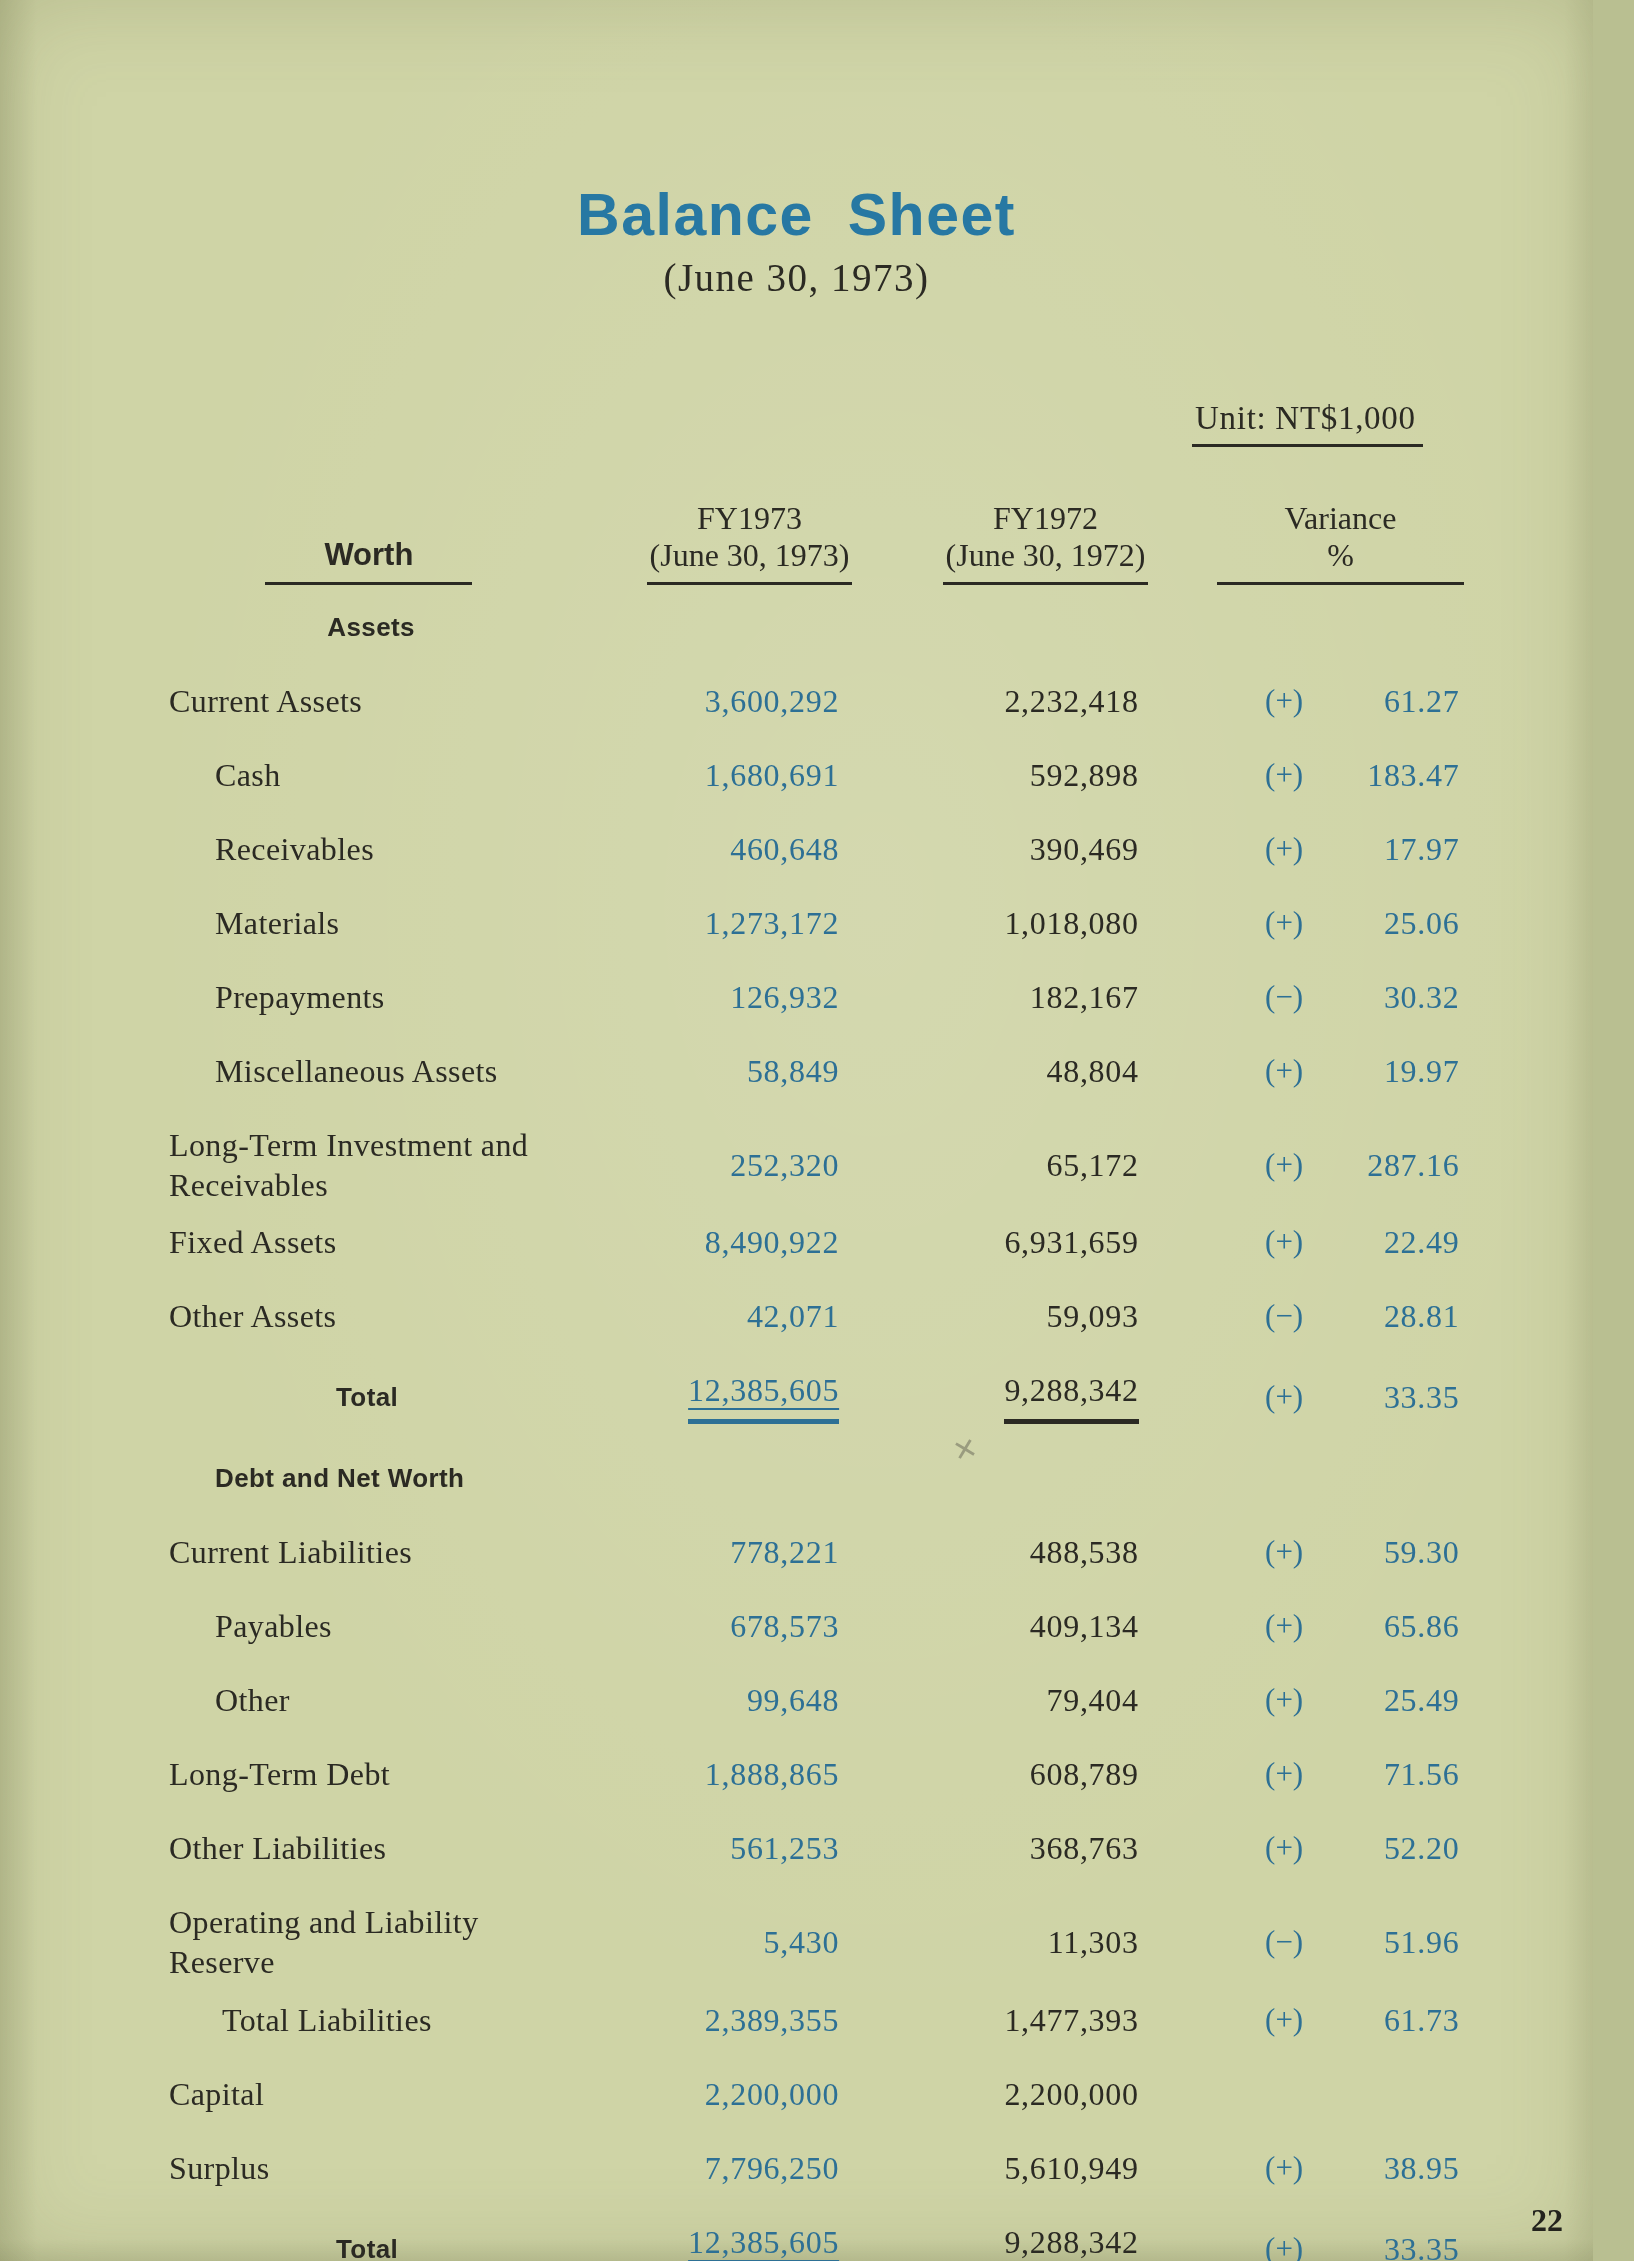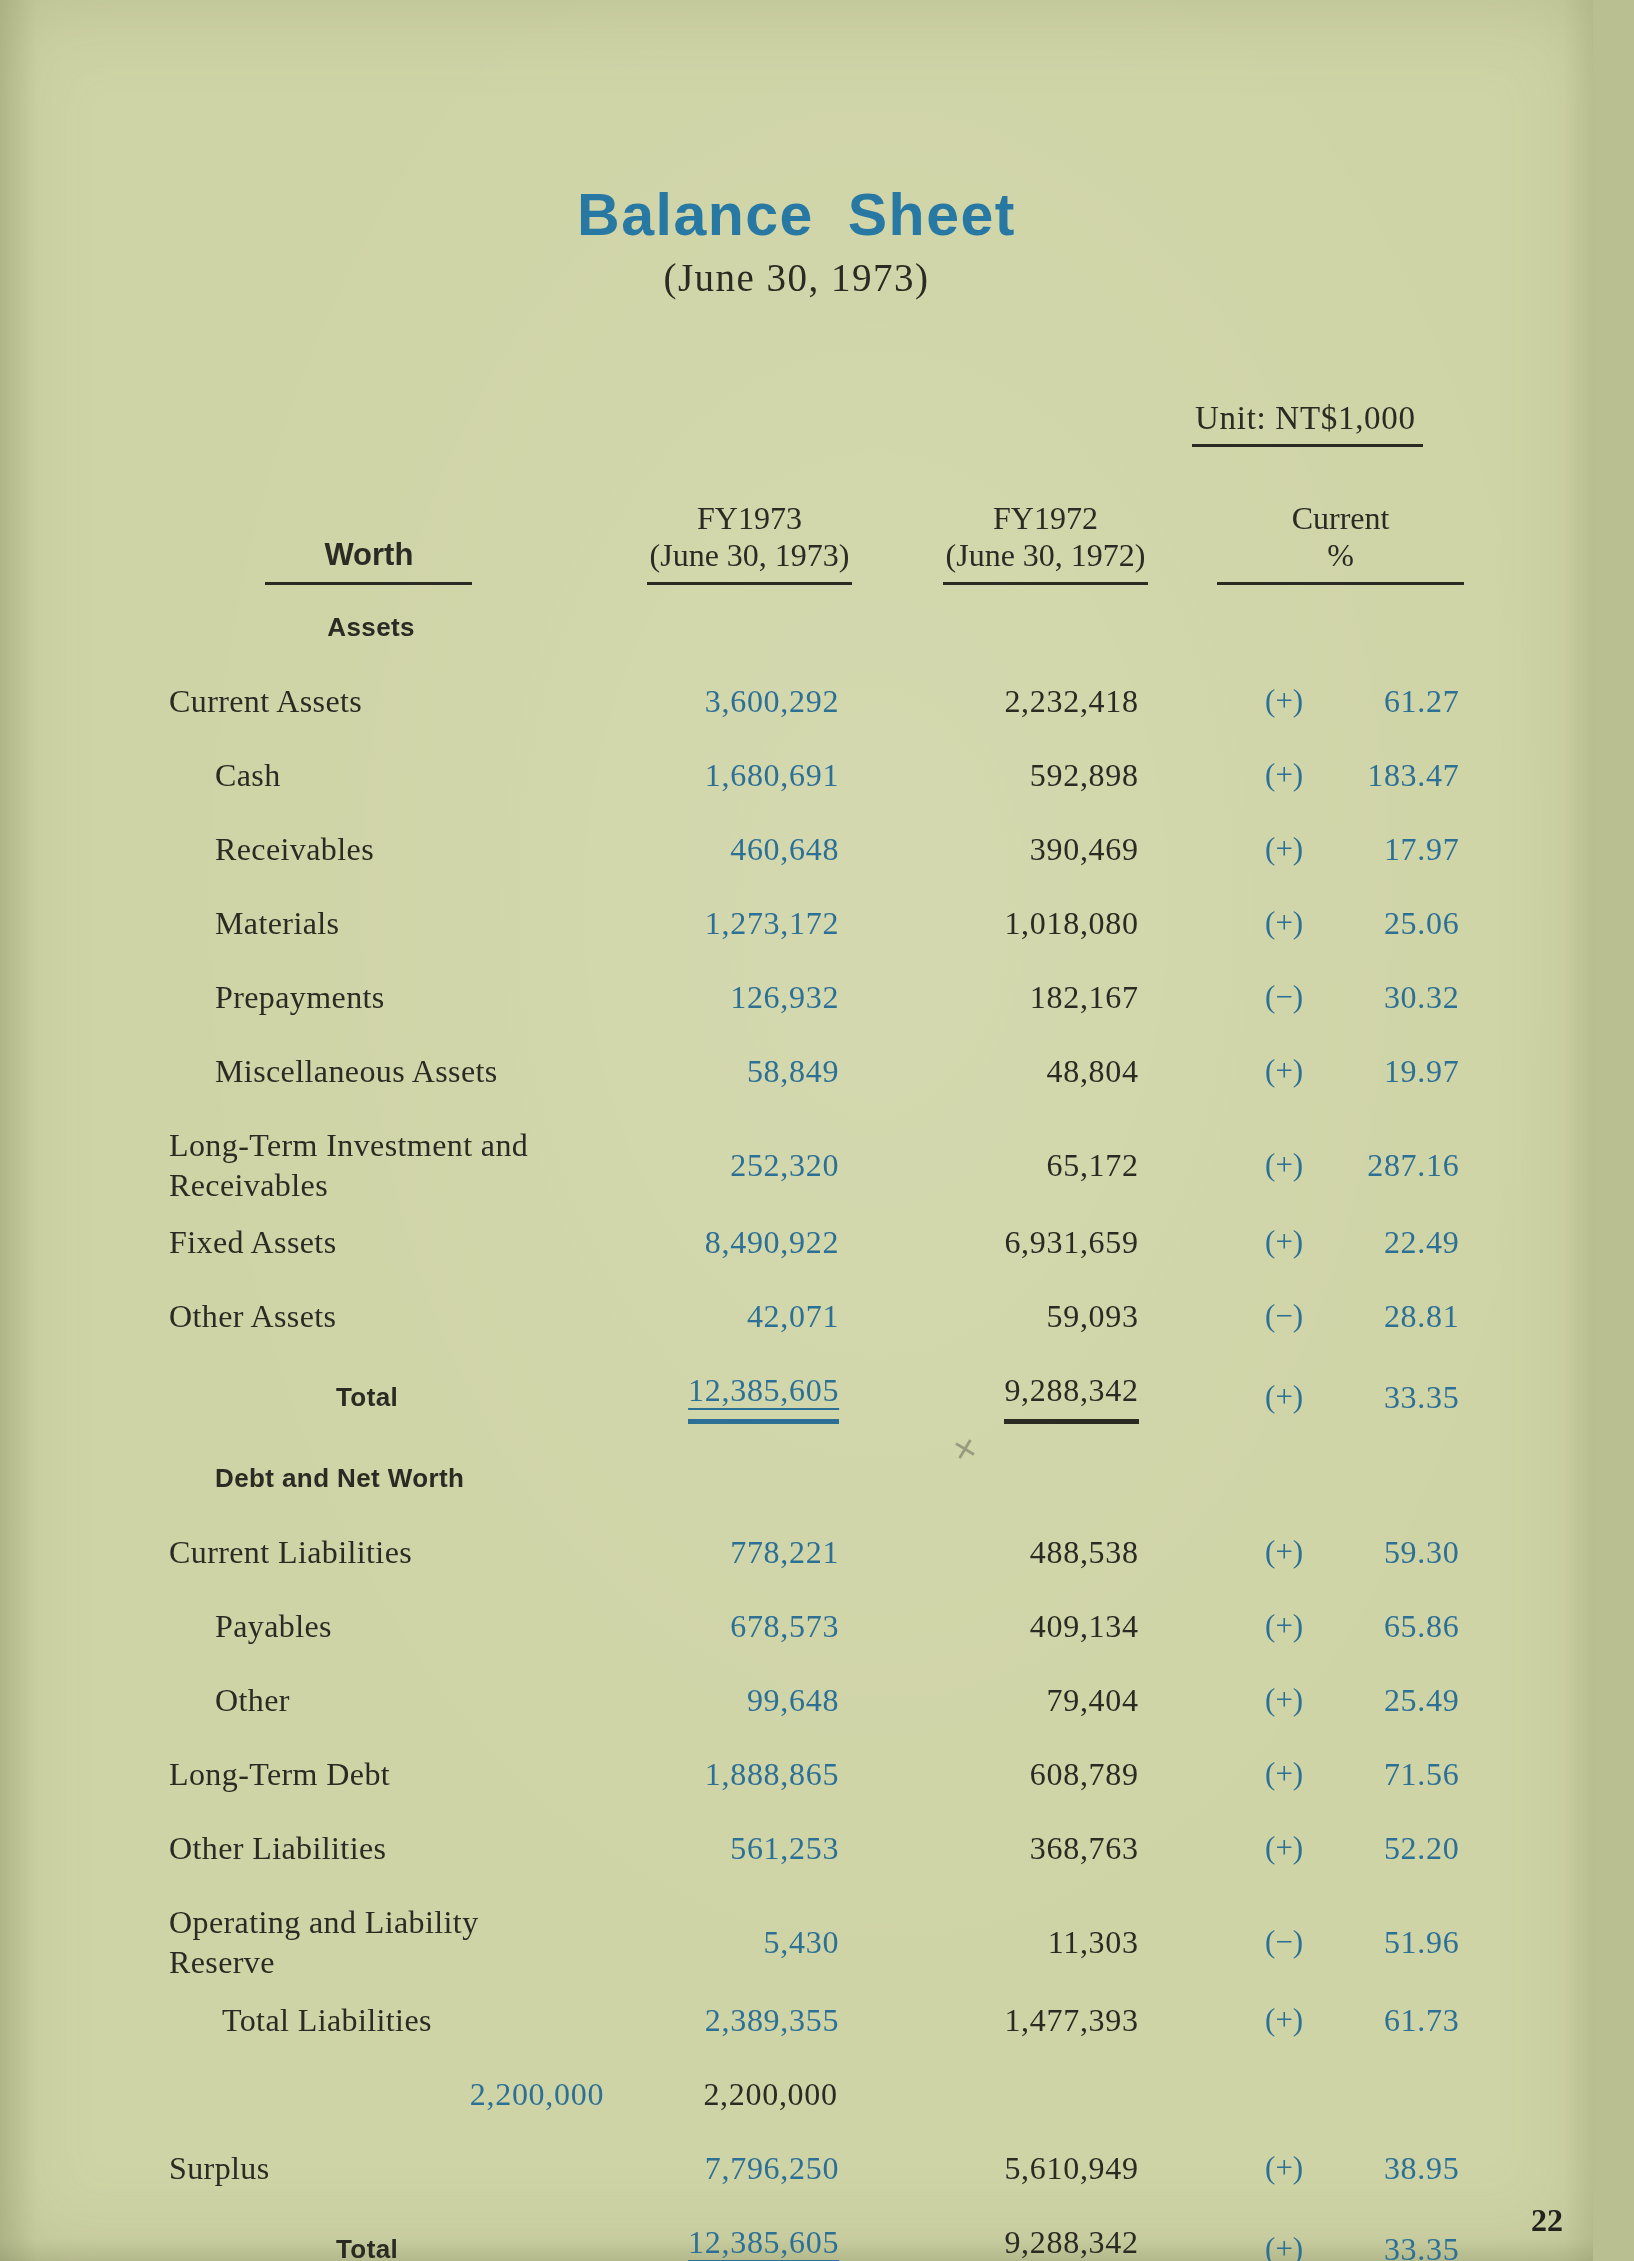--- a/index.html
+++ b/index.html
@@ -124,21 +124,21 @@
       </div>
       <div class="hc h-fy73">
         <span>FY1973</span>
         <span class="hline2">(June 30, 1973)</span>
       </div>
       <div class="hc h-fy72">
         <span>FY1972</span>
         <span class="hline2">(June 30, 1972)</span>
       </div>
       <div class="hc h-var">
-        <span>Current</span>
+        <span>Variance</span>
         <span class="h-pct">%</span>
       </div>
     </div>
 
     <div class="grid row">
       <div class="c lbl sec center-label">Assets</div>
     </div>
 
     <div class="grid row">
       <div class="c lbl">Current Assets</div>
@@ -280,20 +280,21 @@
 
     <div class="grid row">
       <div class="c lbl ind-tl">Total Liabilities</div>
       <div class="c n b73"><span class="v">2,389,355</span></div>
       <div class="c n k72"><span class="v">1,477,393</span></div>
       <div class="c sgn">(+)</div>
       <div class="c n bvar">61.73</div>
     </div>
 
     <div class="grid row">
+      <div class="c lbl">Capital</div>
       <div class="c n b73"><span class="v">2,200,000</span></div>
       <div class="c n k72"><span class="v">2,200,000</span></div>
       <div class="c sgn"></div>
       <div class="c n bvar"></div>
     </div>
 
     <div class="grid row">
       <div class="c lbl">Surplus</div>
       <div class="c n b73"><span class="v">7,796,250</span></div>
       <div class="c n k72"><span class="v">5,610,949</span></div>

